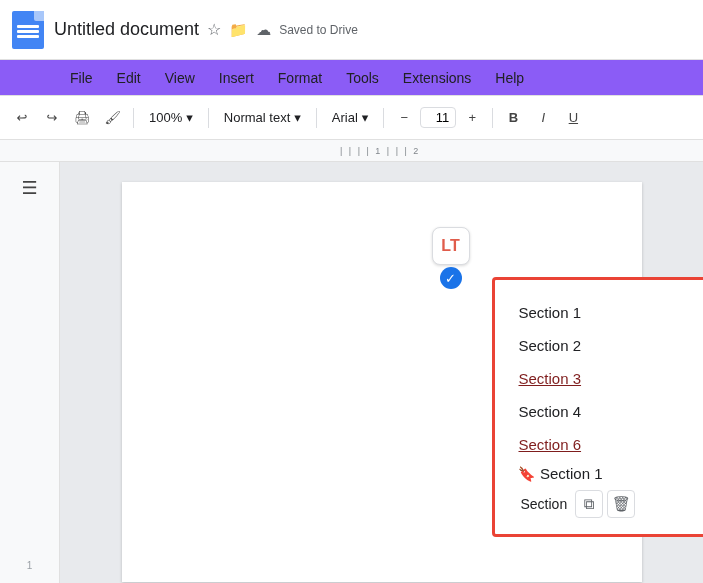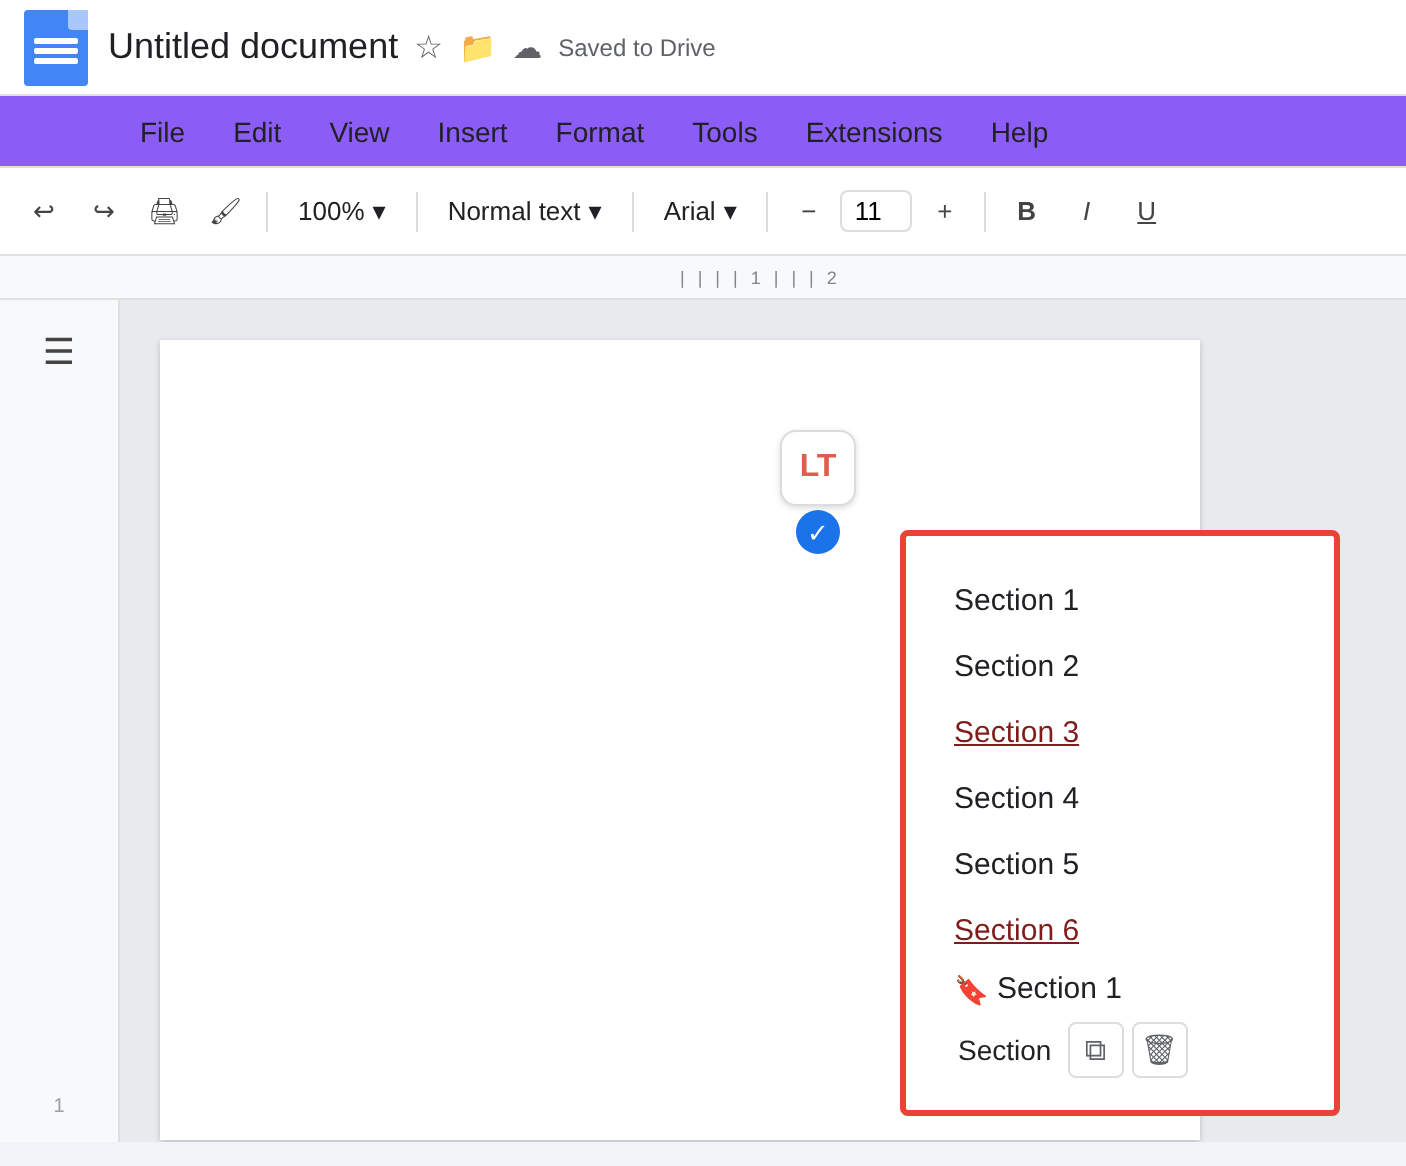--- a/index.html
+++ b/index.html
@@ -1,21 +1,21 @@
 <!DOCTYPE html>
 <html><head>
   <meta charset="utf-8">
   <style>
     * { margin: 0; padding: 0; box-sizing: border-box; }
     body { font-family: Arial, sans-serif; background: #f0f4f9; width: 703px; height: 583px; overflow: hidden; }
 
     
     .top-bar {
       background: #fff;
-      height: 48px;
+      height: 60px;
       display: flex;
       align-items: center;
       padding: 0 12px;
       border-bottom: 1px solid #e0e0e0;
     }
     .doc-icon {
       width: 32px; height: 38px;
       background: #4285f4;
       border-radius: 2px;
       margin-right: 10px;
@@ -88,21 +88,21 @@
       border-radius: 4px;
       border: 1px solid transparent;
       gap: 4px;
     }
     .font-size-box {
       border: 1px solid #dadce0;
       border-radius: 4px;
       padding: 2px 6px;
       font-size: 13px;
       min-width: 36px;
-      text-align: left;
+      text-align: right;
     }
     .bold { font-weight: 700; }
     .italic { font-style: italic; }
     .underline { text-decoration: underline; }
 
     
     .ruler {
       background: #f8f9fa;
       height: 22px;
       border-bottom: 1px solid #e0e0e0;
@@ -127,21 +127,21 @@
       display: flex;
       flex-direction: column;
       align-items: center;
       padding-top: 12px;
     }
 
     
     .paper-container {
       flex: 1;
       display: flex;
-      justify-content: flex-start;
+      justify-content: center;
       padding: 20px;
       position: relative;
     }
     .paper {
       background: #fff;
       width: 520px;
       min-height: 400px;
       box-shadow: 0 1px 3px rgba(0,0,0,0.2);
       position: relative;
     }
@@ -351,23 +351,20 @@
         <div class="section-item">
           <span>Section 2</span>
         </div>
         <div class="section-item">
           <span class="section-link">Section 3</span>
         </div>
         <div class="section-item">
           <span>Section 4</span>
         </div>
         <div class="section-item">
-          <span>Section 5</span>
-        </div>
-        <div class="section-item">
           <span class="section-link">Section 6</span>
         </div>
 
         <div class="bookmark-row">
           <span class="bookmark-flag">🔖</span>
           <span class="bookmark-text">Section 1</span>
         </div>
 
         <div class="bookmark-actions">
           <span class="bookmark-label">Section</span>

